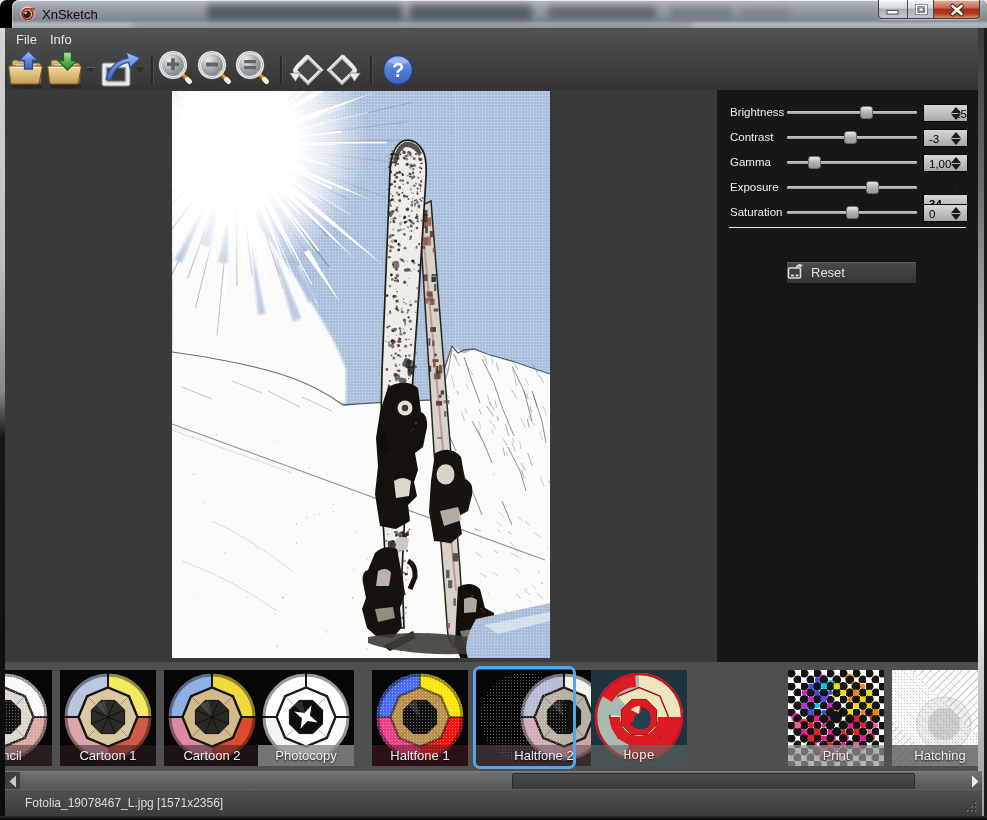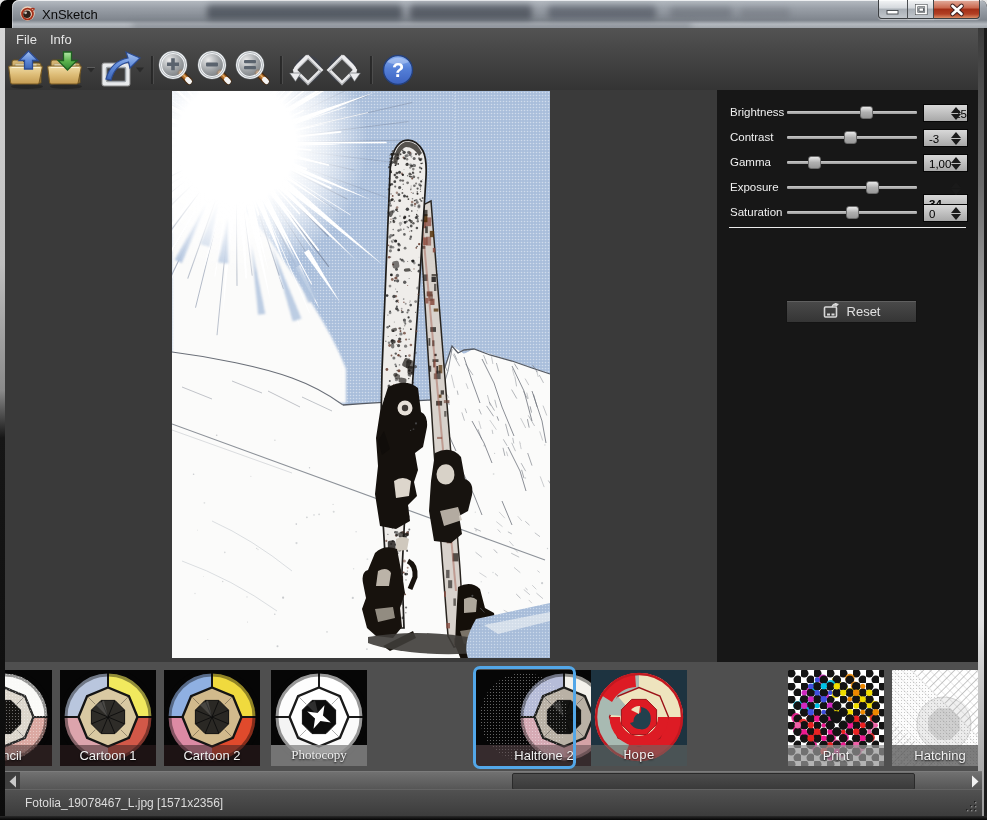--- a/index.html
+++ b/index.html
@@ -44,21 +44,21 @@
     background:linear-gradient(#d8d8d8,#a8a8a8);border:1px solid #060606;
     color:#000;font-size:11.5px;padding:2.5px 0 0 5px;}
   .arr{position:absolute;left:950px;width:11px;height:18px;}
   .arr:before,.arr:after{content:"";position:absolute;left:1px;border-left:5px solid transparent;border-right:5px solid transparent;}
   .arr:before{top:2.5px;border-bottom:6.5px solid #1a1a1a;}
   .arr:after{bottom:2.5px;border-top:6.5px solid #1a1a1a;}
   #sepline{position:absolute;left:729px;top:227px;width:237px;height:1px;background:#ececec;}
   #resetbtn{position:absolute;left:786px;top:261px;width:131px;height:23px;box-sizing:border-box;
     background:linear-gradient(#4a4a4a,#353535);border:1px solid #141414;border-radius:1px;
     box-shadow:inset 0 1px 0 rgba(255,255,255,.12);
-    color:#e0e0e0;font-size:13px;text-align:center;line-height:21px;margin-top:39px;}
+    color:#e0e0e0;font-size:13px;line-height:21px;}
   #strip{position:absolute;left:5px;top:662px;width:973px;height:109px;background:#4f4f4f;overflow:hidden;}
   .tile{position:absolute;top:8px;width:96px;height:96px;background:#060606;overflow:hidden;}
   .tlabel{position:absolute;left:0;right:0;bottom:3px;text-align:center;
     color:#f2f2f2;font-size:13px;text-shadow:0 1px 2px rgba(0,0,0,.9);}
   .tband{position:absolute;left:0;right:0;bottom:0;height:21px;background:rgba(46,28,30,.52);}
   #selbox{position:absolute;left:468px;top:4px;width:103px;height:103px;border-radius:7px;
     border:3px solid #53a7e8;box-sizing:border-box;background:transparent;}
   #hscroll{position:absolute;left:5px;top:771px;width:977px;height:18px;
     background:linear-gradient(#717171,#565656);border-top:1px solid #7c7c7c;box-sizing:border-box;}
   #hthumb{position:absolute;left:507px;top:1px;width:401px;height:15px;
@@ -1390,23 +1390,26 @@
       </svg>
       <div class="tile" style="left:-49px;"><svg width="96" height="96" viewBox="0 0 96 96" style="--cw:#f6f6f4;--ctl:#fbfbfa;--ctr:#fafaf8;--cbl:#e4bcb6;--cbr:#dba9a2;--oct:#dcd6cc;--ap:#161412;--lns:#2c2c2c;--thin:rgba(60,60,60,.5)">
           <use href="#lens"></use>
         </svg><div style="position:absolute;left:4px;top:3px;width:88px;height:88px;border-radius:50%;background-image:radial-gradient(rgba(255,255,255,.38) 24%, transparent 26%);background-size:3px 3px;"></div><div class="tband" style="background:rgba(70,50,50,0.55);"></div><div class="tlabel" style="">Pencil</div></div>
 <div class="tile" style="left:55px;"><svg width="96" height="96" viewBox="0 0 96 96" style="--cw:#e8e0d0;--ctl:#b9c6de;--ctr:#f1e95e;--cbl:#dca4ac;--cbr:#d25848;--oct:#d9c9a2;--ap:#2e2c28">
           <use href="#lens"></use>
         </svg><div class="tband" style="background:rgba(52,32,34,0.52);"></div><div class="tlabel" style="">Cartoon 1</div></div>
 <div class="tile" style="left:159px;"><svg width="96" height="96" viewBox="0 0 96 96" style="--cw:#e0d8c8;--ctl:#8fb0e2;--ctr:#f0da3e;--cbl:#dc8aa4;--cbr:#e04a2c;--oct:#d2ba8c;--ap:#2a2824">
           <use href="#lens"></use>
         </svg><div class="tband" style="background:rgba(52,32,34,0.52);"></div><div class="tlabel" style="">Cartoon 2</div></div>
-<div class="tile" style="left:266px;font-family:Liberation Serif, serif;"><svg width="96" height="96" viewBox="0 0 96 96" style="--cw:#ffffff;--ctl:#fdfdfd;--ctr:#ffffff;--cbl:#f4f4f4;--cbr:#fafafa;--oct:#ffffff;--ap:#0d0d0d;--star:#ffffff;--lns:#1a1a1a;--thin:rgba(30,30,30,.4)">
+<div class="tile" style="left:253px;"><svg width="96" height="96" viewBox="0 0 96 96" style="--cw:#ffffff;--ctl:#fdfdfd;--ctr:#ffffff;--cbl:#f4f4f4;--cbr:#fafafa;--oct:#ffffff;--ap:#0d0d0d;--star:#ffffff;--lns:#1a1a1a;--thin:rgba(30,30,30,.4)">
           <use href="#lens"></use>
         </svg><div class="tband" style="background:rgba(140,140,140,0.82);"></div><div class="tlabel" style="">Photocopy</div></div>
+<div class="tile" style="left:367px;"><svg width="96" height="96" viewBox="0 0 96 96" style="--cw:#f0e8e0;--ctl:#4a6cf0;--ctr:#fce60e;--cbl:#ea4088;--cbr:#f21512;--oct:#bb8f4e;--ap:#141210;--lns:rgba(20,10,5,.5);--thin:rgba(40,20,10,.3)">
+          <use href="#lens"></use>
+        </svg><div style="position:absolute;left:4px;top:3px;width:88px;height:88px;border-radius:50%;background-image:radial-gradient(rgba(255,255,255,.38) 24%, transparent 26%);background-size:3px 3px;"></div><div class="tband" style="background:rgba(80,30,35,0.5);"></div><div class="tlabel" style="">Haltfone 1</div></div>
 <div class="tile" style="left:471px;padding-left:40px;"><svg width="96" height="96" viewBox="0 0 96 96" style="--cw:#efece6;--ctl:#b6bcd8;--ctr:#f4f2ec;--cbl:#d6aab4;--cbr:#d4a2a6;--oct:#b9b1a5;--ap:#131311;--lns:#20201e;--thin:rgba(50,50,50,.45)">
           <use href="#lens"></use>
         </svg><div style="position:absolute;left:4px;top:3px;width:88px;height:88px;border-radius:50%;background-image:radial-gradient(rgba(255,255,255,.38) 24%, transparent 26%);background-size:3px 3px;"></div><div class="tband" style="background:rgba(95,75,78,0.55);"></div><div class="tlabel" style="">Haltfone 2</div></div>
 <div class="tile" style="left:586px;font-family:Liberation Mono, monospace;"><svg width="96" height="96" viewBox="0 0 96 96">
           <rect width="96" height="96" fill="#1d3340"></rect>
           <circle cx="48" cy="47" r="44" fill="#dd1b24"></circle>
           <path d="M48,47 L92,47 A44,44 0 0 0 48,3 Z" fill="#eee4be"></path>
           <path d="M48,47 L48,3 A44,44 0 0 0 33,88.4 Z" fill="#a8bab2"></path>
           <path d="M44,3.200000000000003 A44,44 0 0 0 10,25 L21,32 A30,30 0 0 1 45,17 Z" fill="#dd1b24"></path>
           <polygon points="77.5,47.0 68.9,67.9 48.0,76.5 27.1,67.9 18.5,47.0 27.1,26.1 48.0,17.5 68.9,26.1" fill="#eee4be" stroke="#9c1218" stroke-width="1.4"></polygon>

